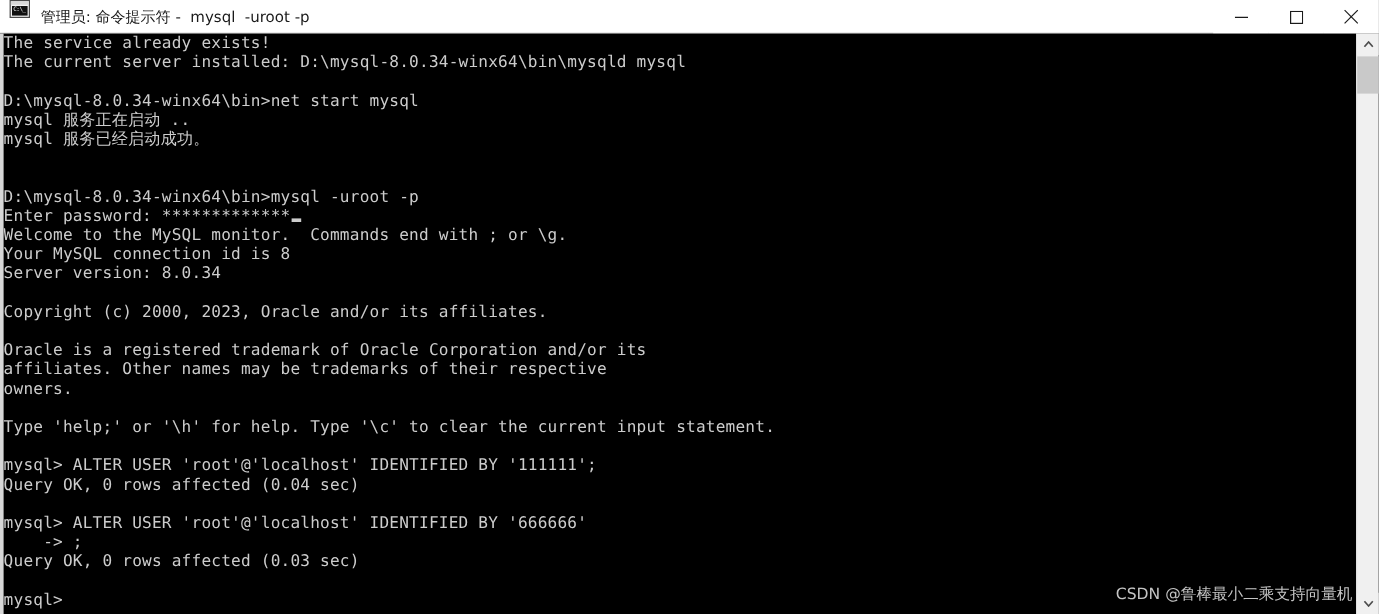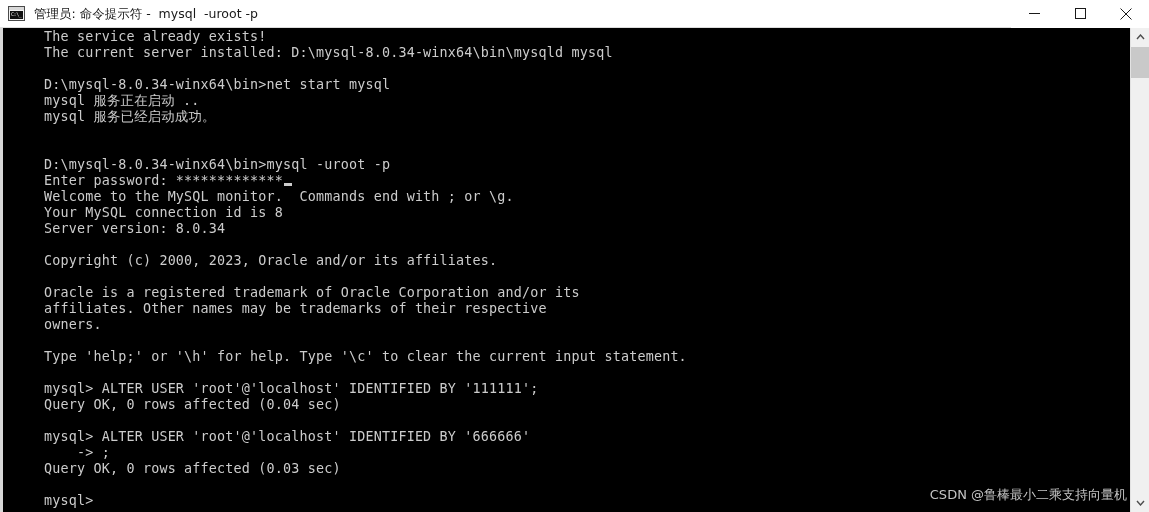--- a/index.html
+++ b/index.html
@@ -24,21 +24,20 @@
 
   
   .titlebar {
     position: absolute;
     left: 0; top: 0;
     width: 1149px;
     height: 28px;
     background: #ffffff;
     border-bottom: 1px solid #dcdcdc;
     display: flex;
-    align-items: center;
     box-sizing: border-box;
   }
   .title-icon {
     width: 17px;
     height: 15px;
     margin-left: 8px;
     margin-right: 9px;
     flex: 0 0 auto;
     position: relative;
     background: #f2f2f2;
@@ -119,21 +118,20 @@
     font-size: 13.4px;
     line-height: 16px;
     color: #cccccc;
     white-space: pre;
     overflow: hidden;
     letter-spacing: 0.18px;
   }
   .term .line {
     height: 16px;
     white-space: pre;
-    margin-left: 41px;
   }
   .cursor {
     display: inline-block;
     width: 8px;
     height: 3px;
     background: #cccccc;
     vertical-align: -1px;
     margin-left: 1px;
   }
 

